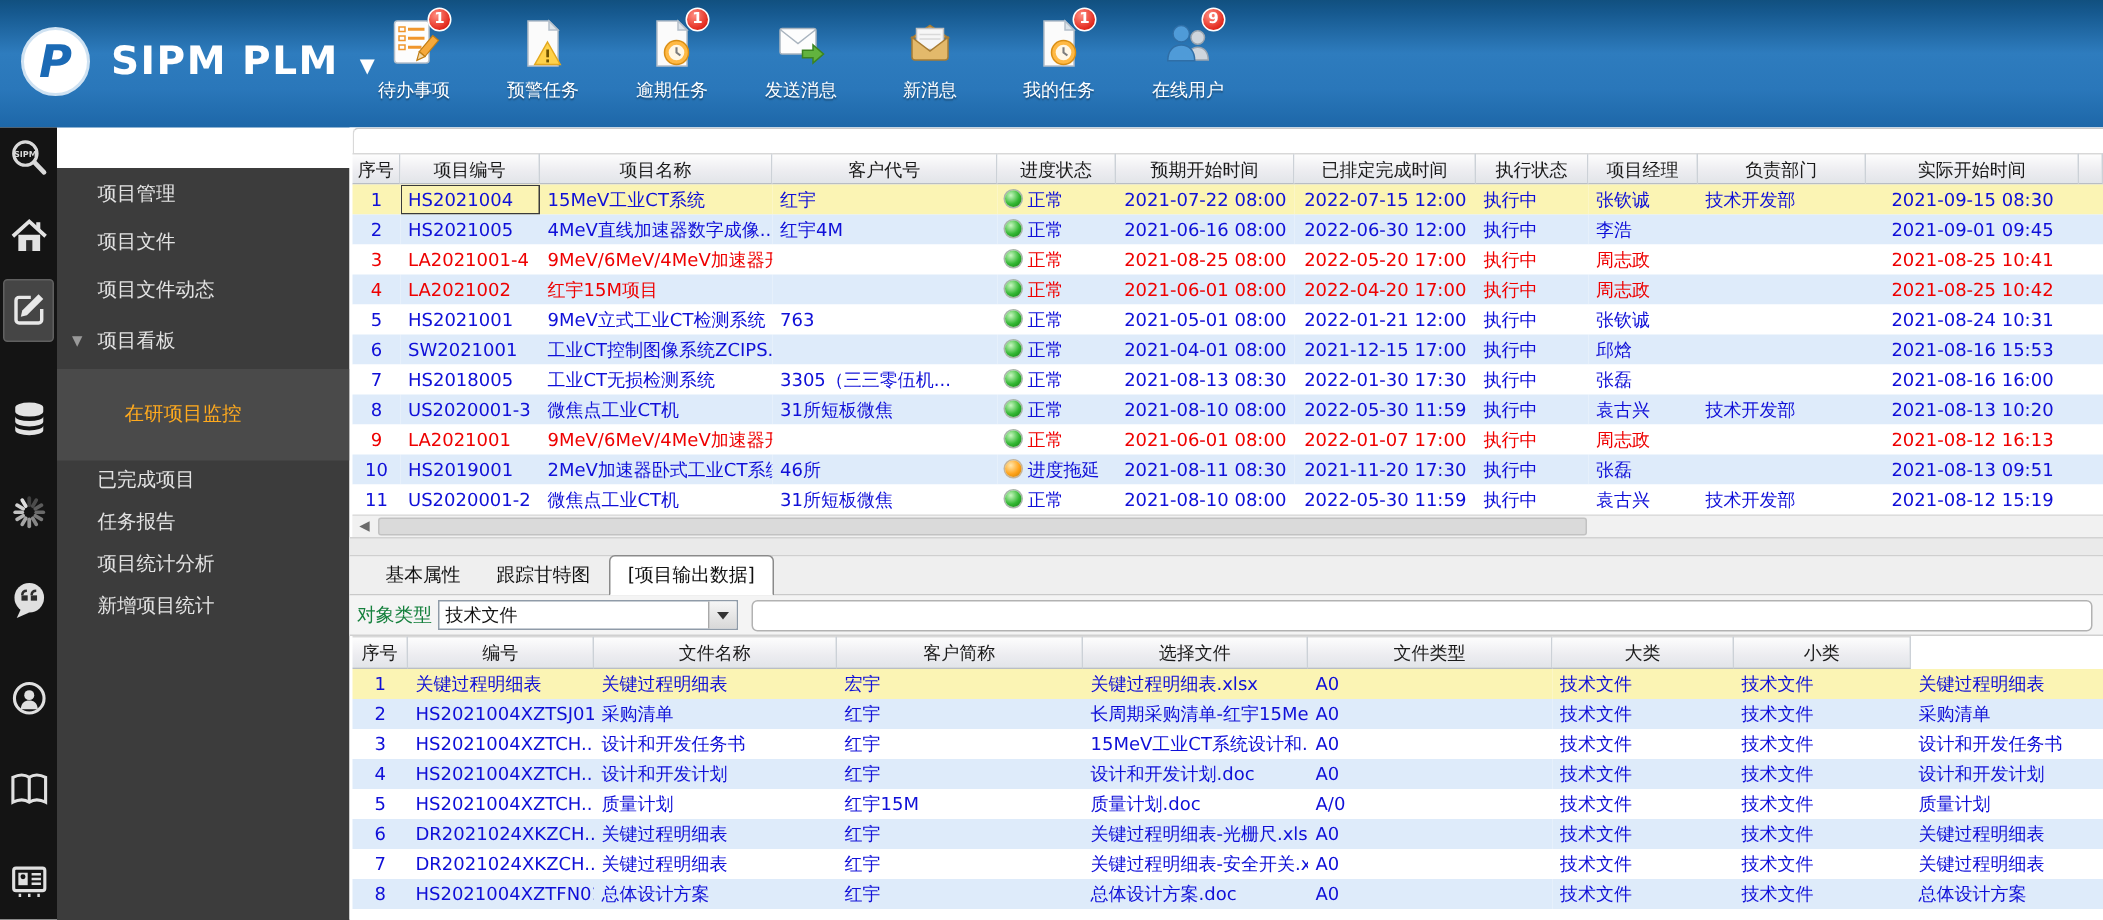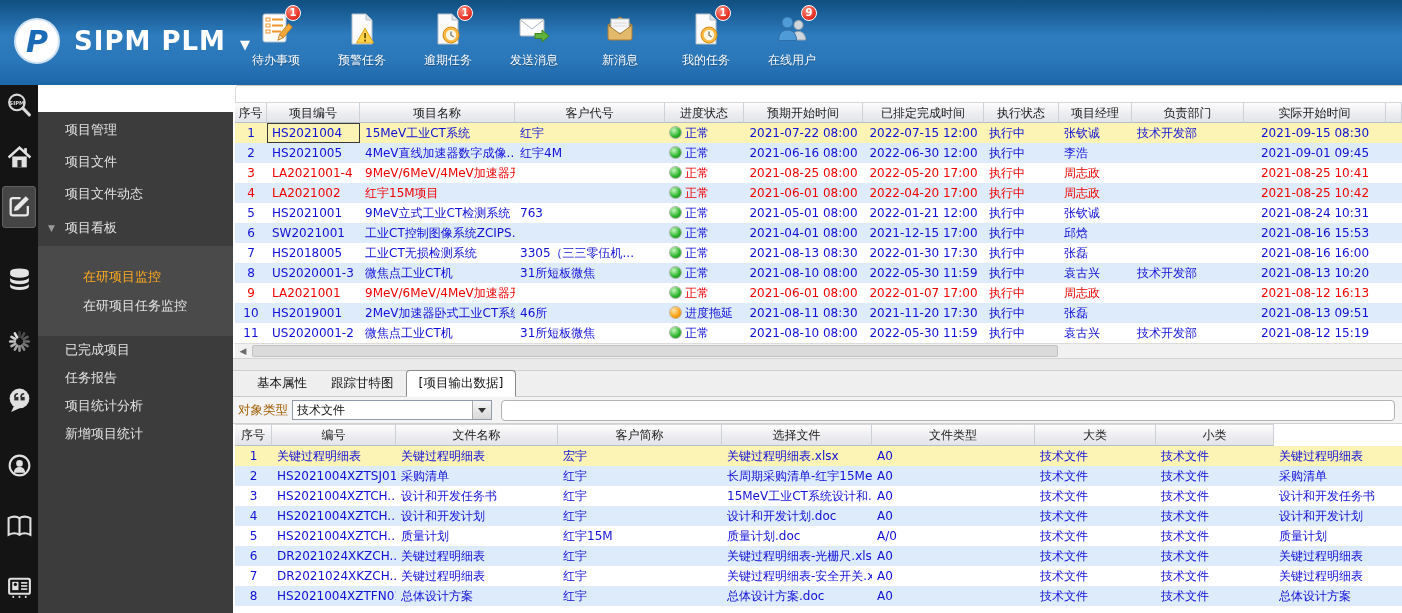--- a/index.html
+++ b/index.html
@@ -61,21 +61,21 @@
     font-size:9px;line-height:14px;text-align:center;cursor:pointer;}
   .hs-thumb{position:absolute;left:17px;top:1px;width:806px;height:12px;background:#dadada;border:1px solid #c2c2c2;border-radius:2px;cursor:grab;}
 
   .splitter{height:13px;background:#eaeaea;border-top:1px solid #d2d2d2;border-bottom:1px solid #cfcfcf;}
 
   .tabbar{height:26px;background:#efefef;border-bottom:1px solid #c9c9c9;padding-left:12px;display:flex;align-items:flex-end;}
   .tab{font-size:12.5px;color:#111;padding:4px 12px 4px;cursor:pointer;white-space:nowrap;}
   .tab.active{background:#fff;border:1px solid #8a8a8a;border-bottom:1px solid #fff;border-radius:4px 4px 0 0;margin-bottom:-1px;}
 
   .filterrow{height:27px;background:#f4f4f4;border-bottom:1px solid #d0d0d0;display:flex;align-items:center;padding-left:5px;}
-  .filter-label{font-size:12.5px;color:#a16207;margin-right:4px;white-space:nowrap;}
+  .filter-label{font-size:12.5px;color:#15803d;margin-right:4px;white-space:nowrap;}
   .combo{width:200px;height:20px;background:#fff;border:1px solid #8f9ba8;display:flex;align-items:center;position:relative;cursor:pointer;}
   .combo-value{flex:1;font-size:12px;padding-left:4px;color:#111;white-space:nowrap;overflow:hidden;}
   .combo-btn{width:19px;height:18px;background:linear-gradient(180deg,#f6f6f6,#d8d8d8);border-left:1px solid #a9a9a9;
     display:flex;align-items:center;justify-content:center;}
   .combo-btn:after{content:"";width:0;height:0;border-left:4px solid transparent;border-right:4px solid transparent;border-top:5px solid #333;}
   .searchbox{flex:1;height:21px;margin:0 7px 0 9px;border:1px solid #b2b2b2;border-radius:4px;background:#fff;
     font-size:12px;padding:0 8px;outline:none;}
 </style>
 </head>
 <body>
@@ -227,21 +227,20 @@
   </div>
 
 <div class="menupanel" id="menupanel">
     <div style="height: 2px;"></div>
     <div class="m-item">项目管理</div>
     <div class="m-item">项目文件</div>
     <div class="m-item">项目文件动态</div>
     <div class="m-group"><span class="tri">▼</span><span>项目看板</span></div>
     <div class="m-subwrap">
       <div class="m-subitem sel">在研项目监控</div>
-      <div class="m-subitem">在研项目任务监控</div>
     </div>
     <div class="m-item small">已完成项目</div>
     <div class="m-item small">任务报告</div>
     <div class="m-item small">项目统计分析</div>
     <div class="m-item small">新增项目统计</div>
   </div>
 
 <div class="content">
   <div class="panel-gap"></div>
 

